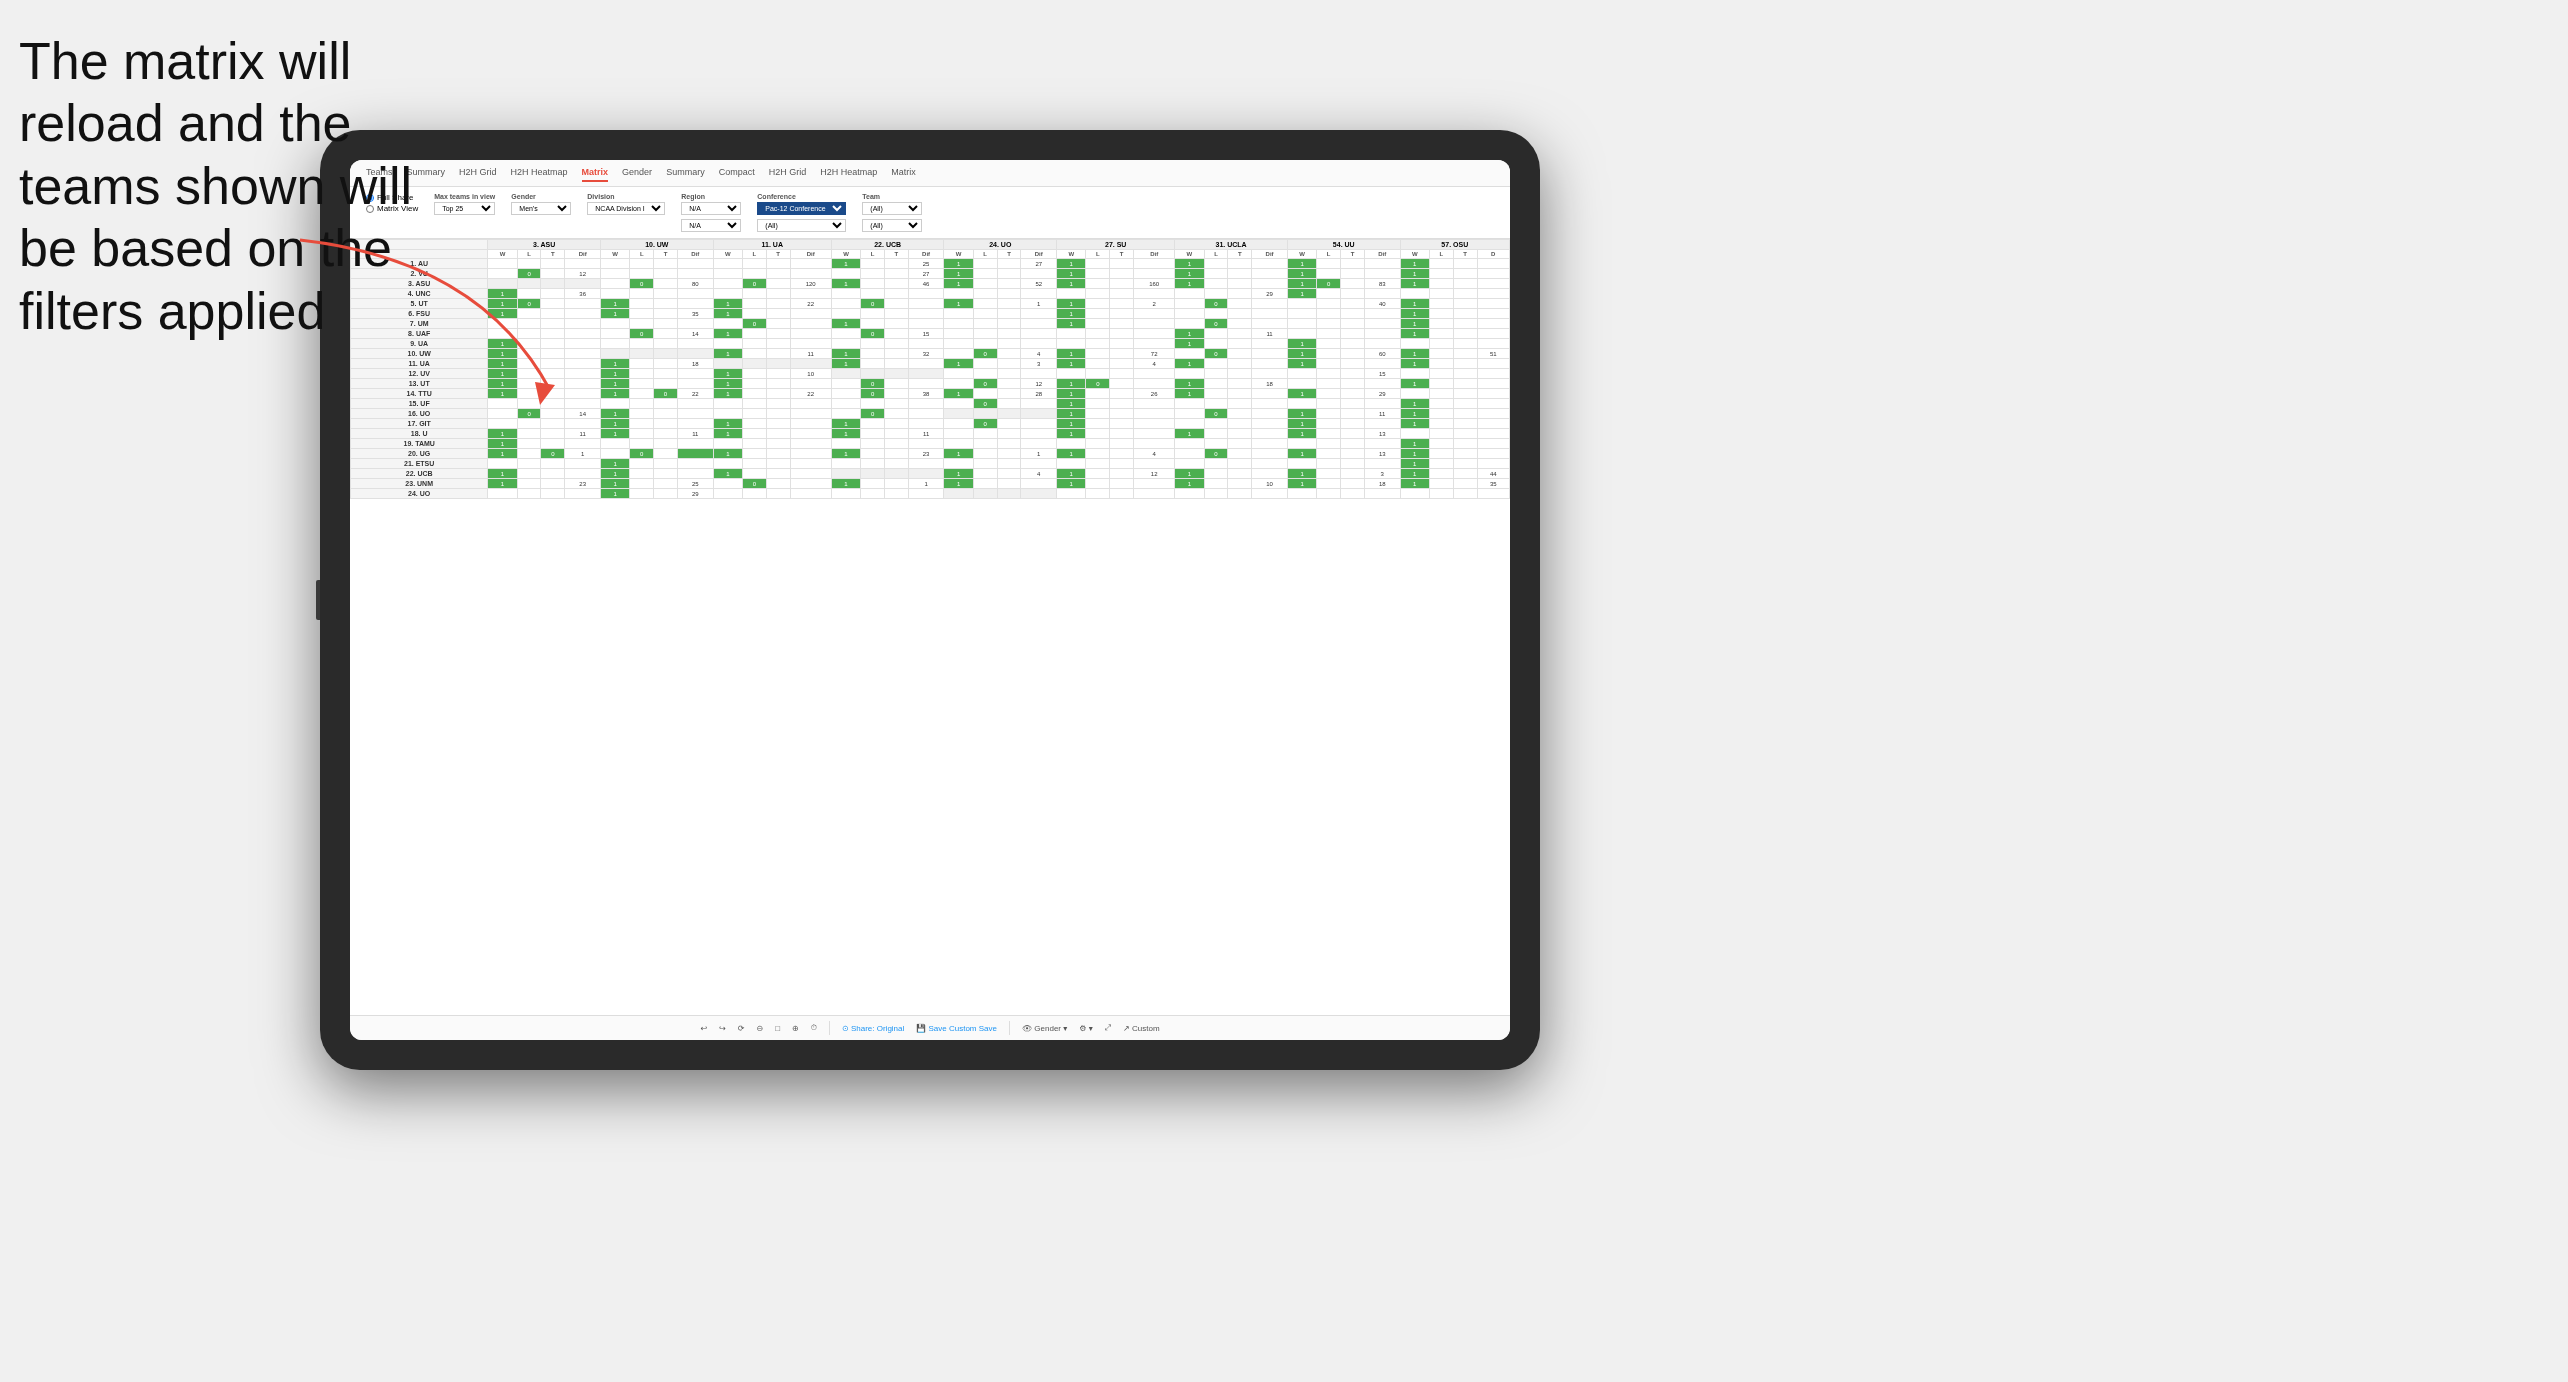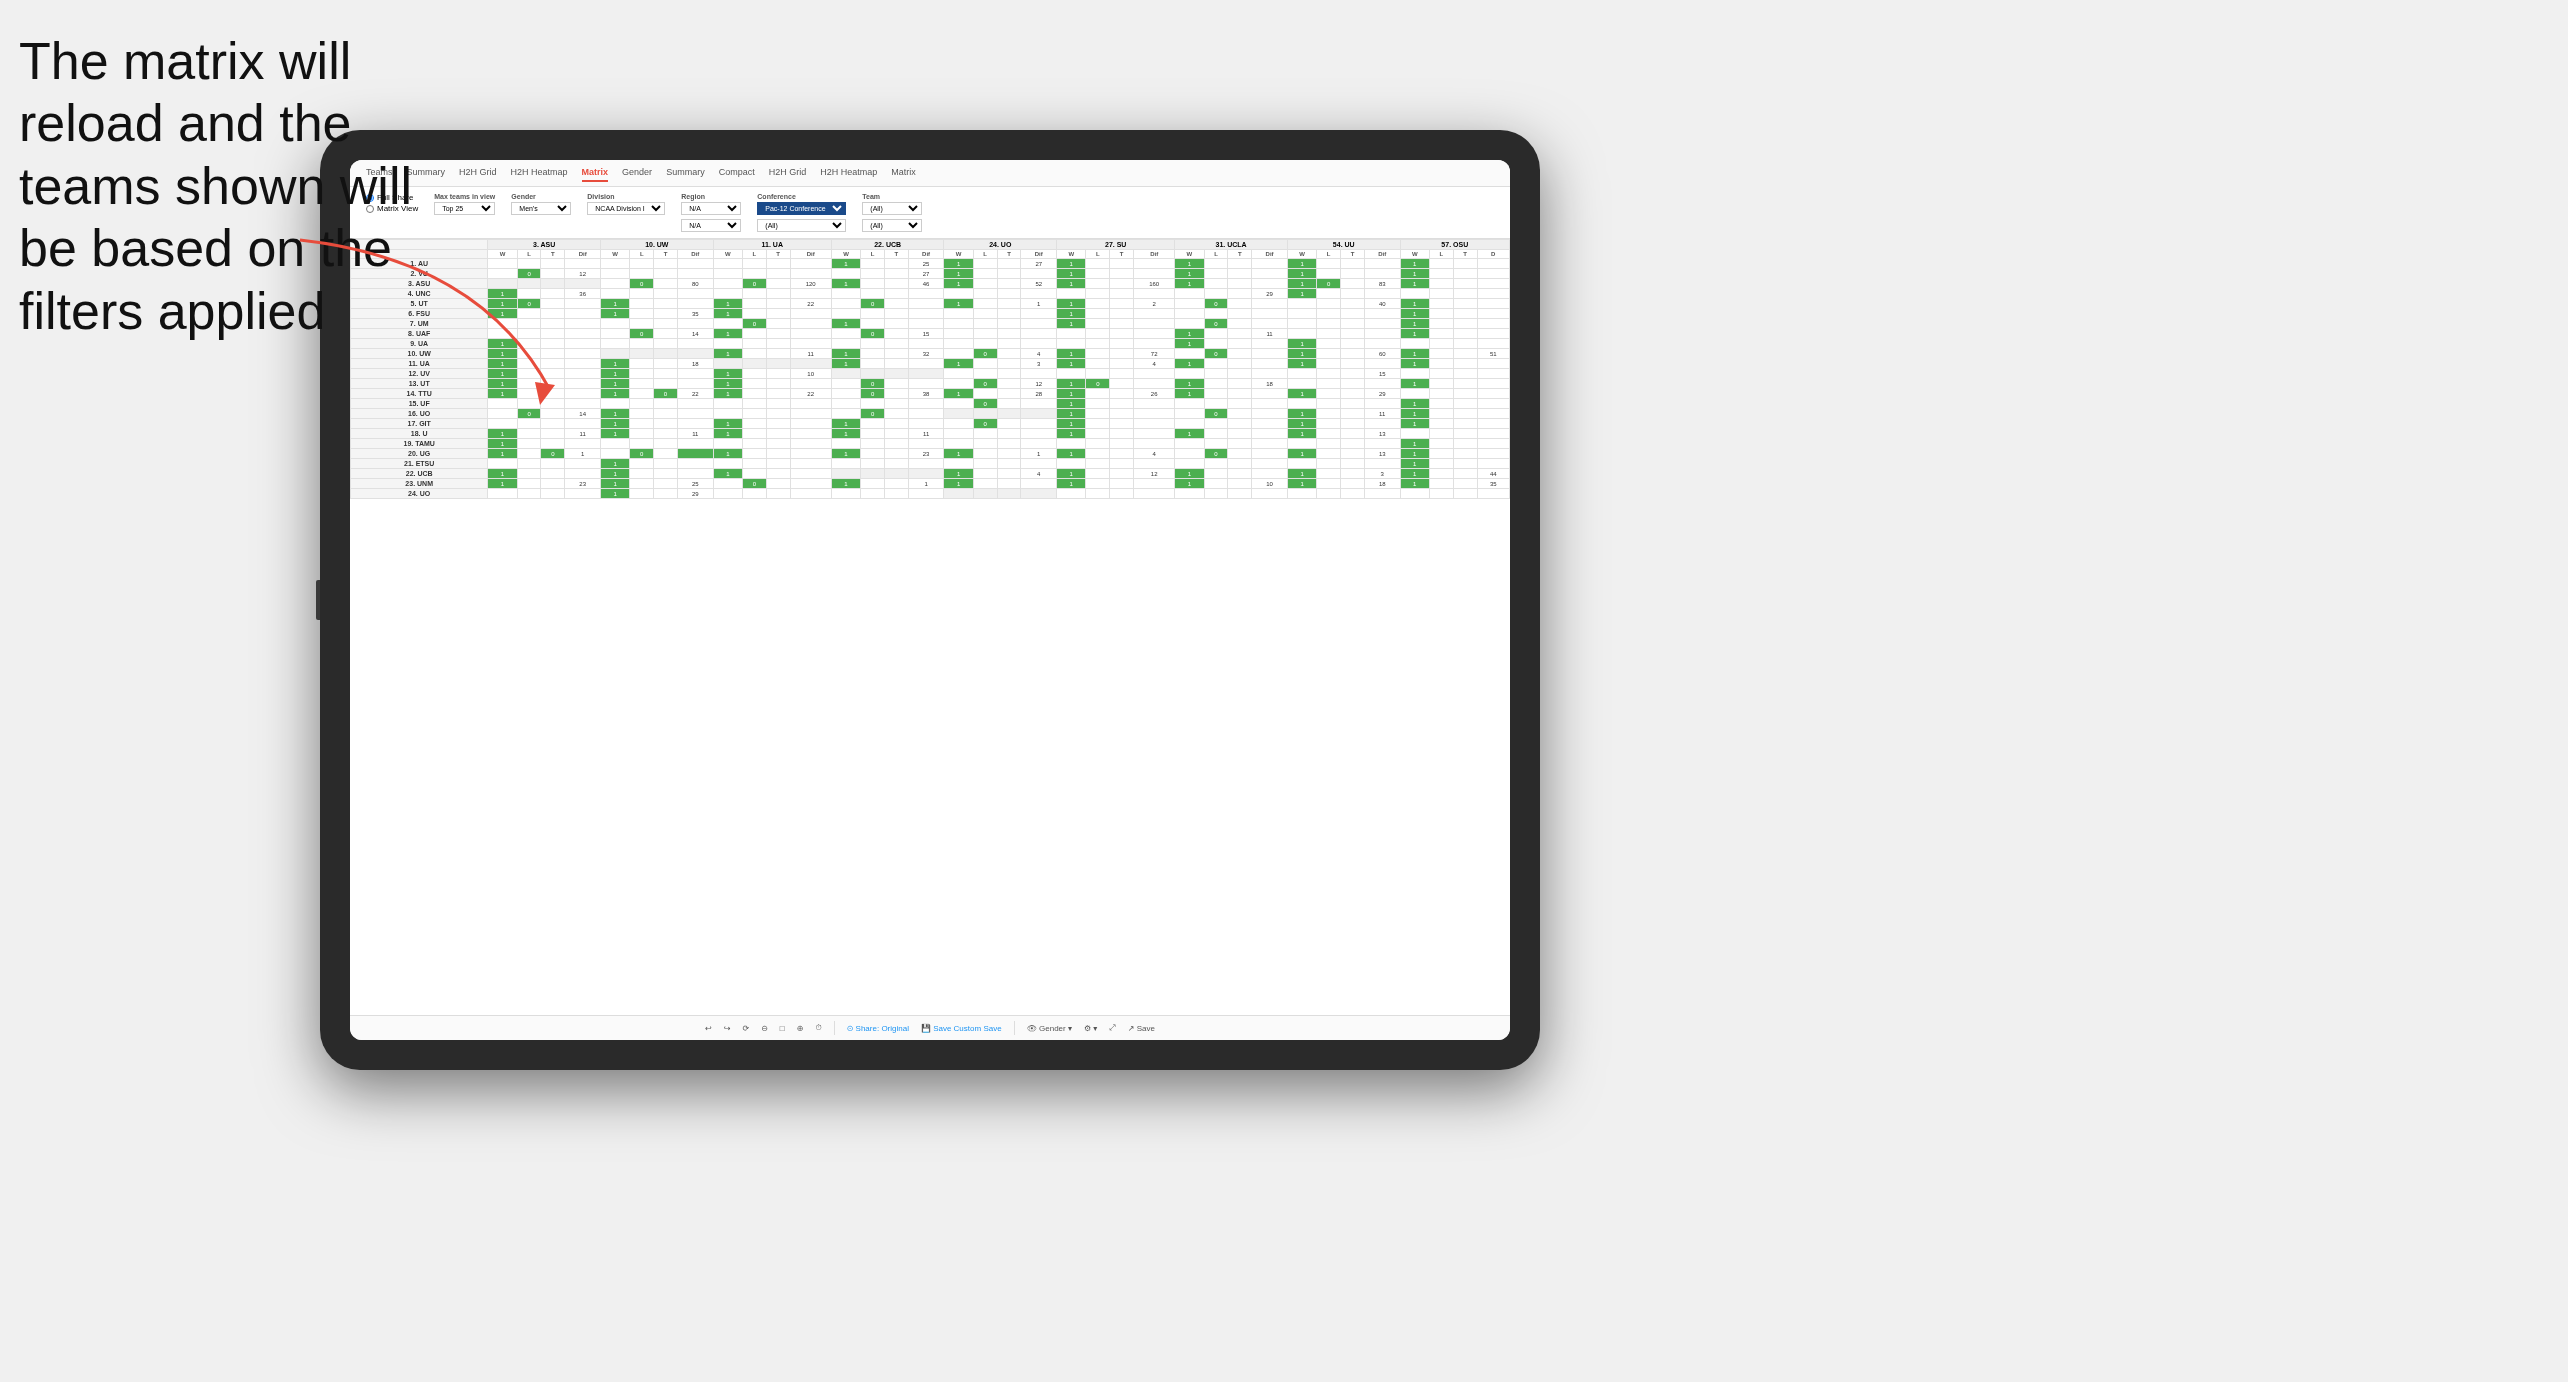--- a/index.html
+++ b/index.html
@@ -1391,17 +1391,17 @@
       <span class="toolbar-btn">□</span>
       <span class="toolbar-btn">⊕</span>
       <span class="toolbar-btn">⏱</span>
       <div class="toolbar-divider"></div>
       <span class="toolbar-btn toolbar-btn-highlight">⊙ Share: Original</span>
       <span class="toolbar-btn toolbar-btn-highlight">💾 Save Custom Save</span>
       <div class="toolbar-divider"></div>
       <span class="toolbar-btn">👁 Gender ▾</span>
       <span class="toolbar-btn">⚙ ▾</span>
       <span class="toolbar-btn">⤢</span>
-      <span class="toolbar-btn">↗ Save</span>
+      <span class="toolbar-btn">↗ Custom</span>
     </div>
 
   </div>
 </div>
 
 </body></html>

